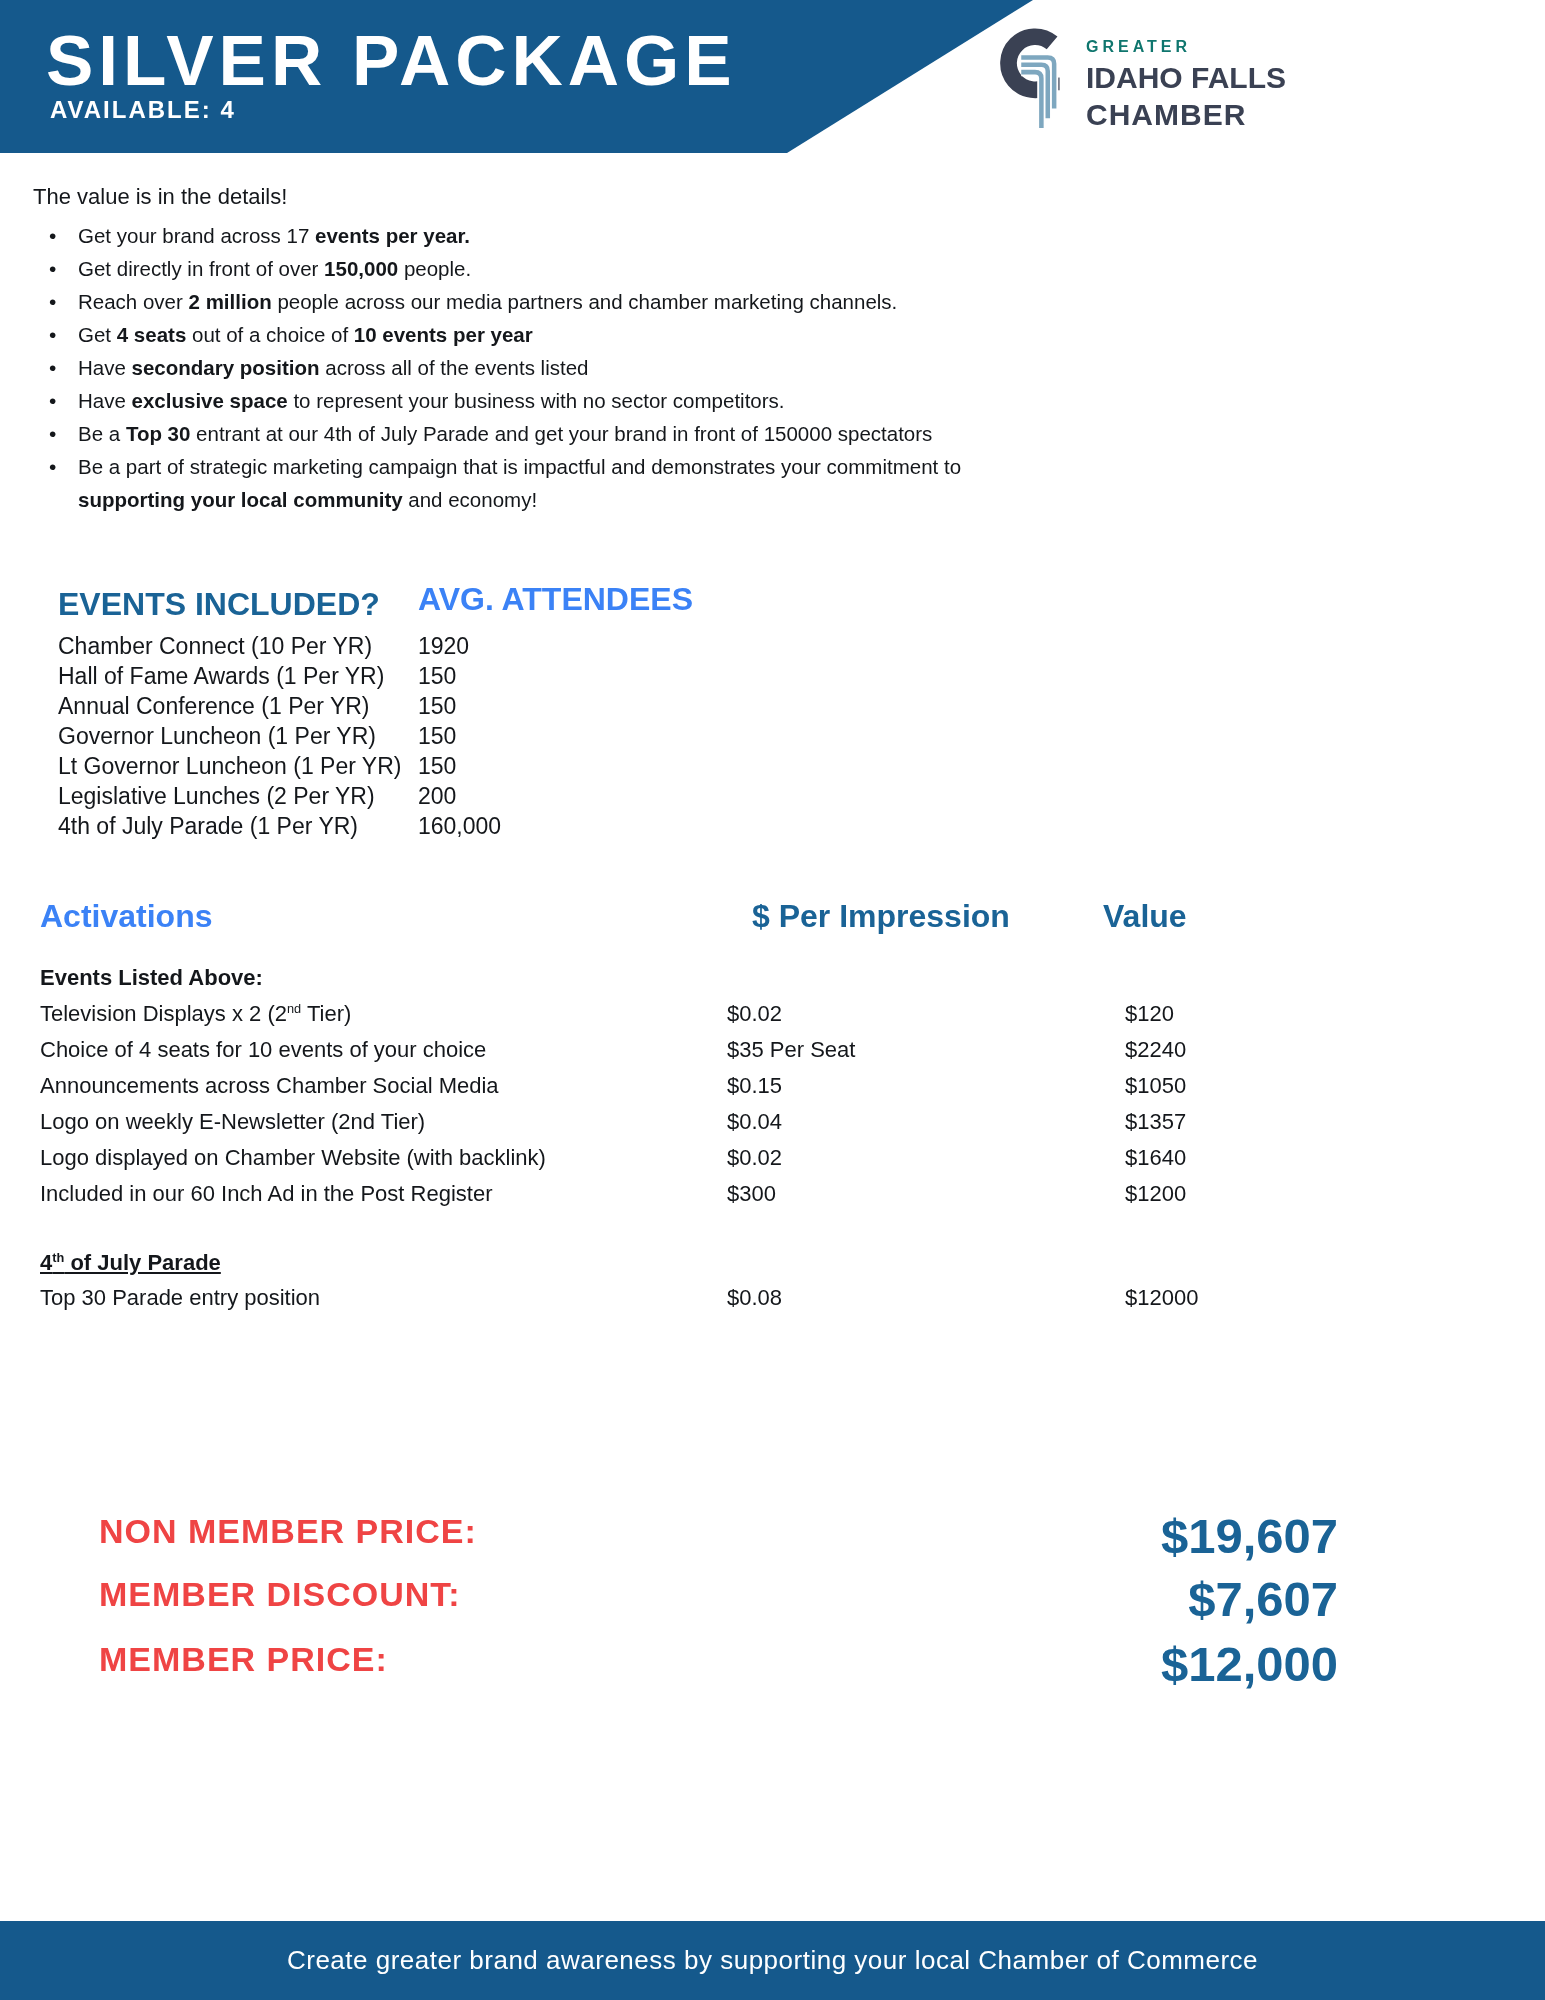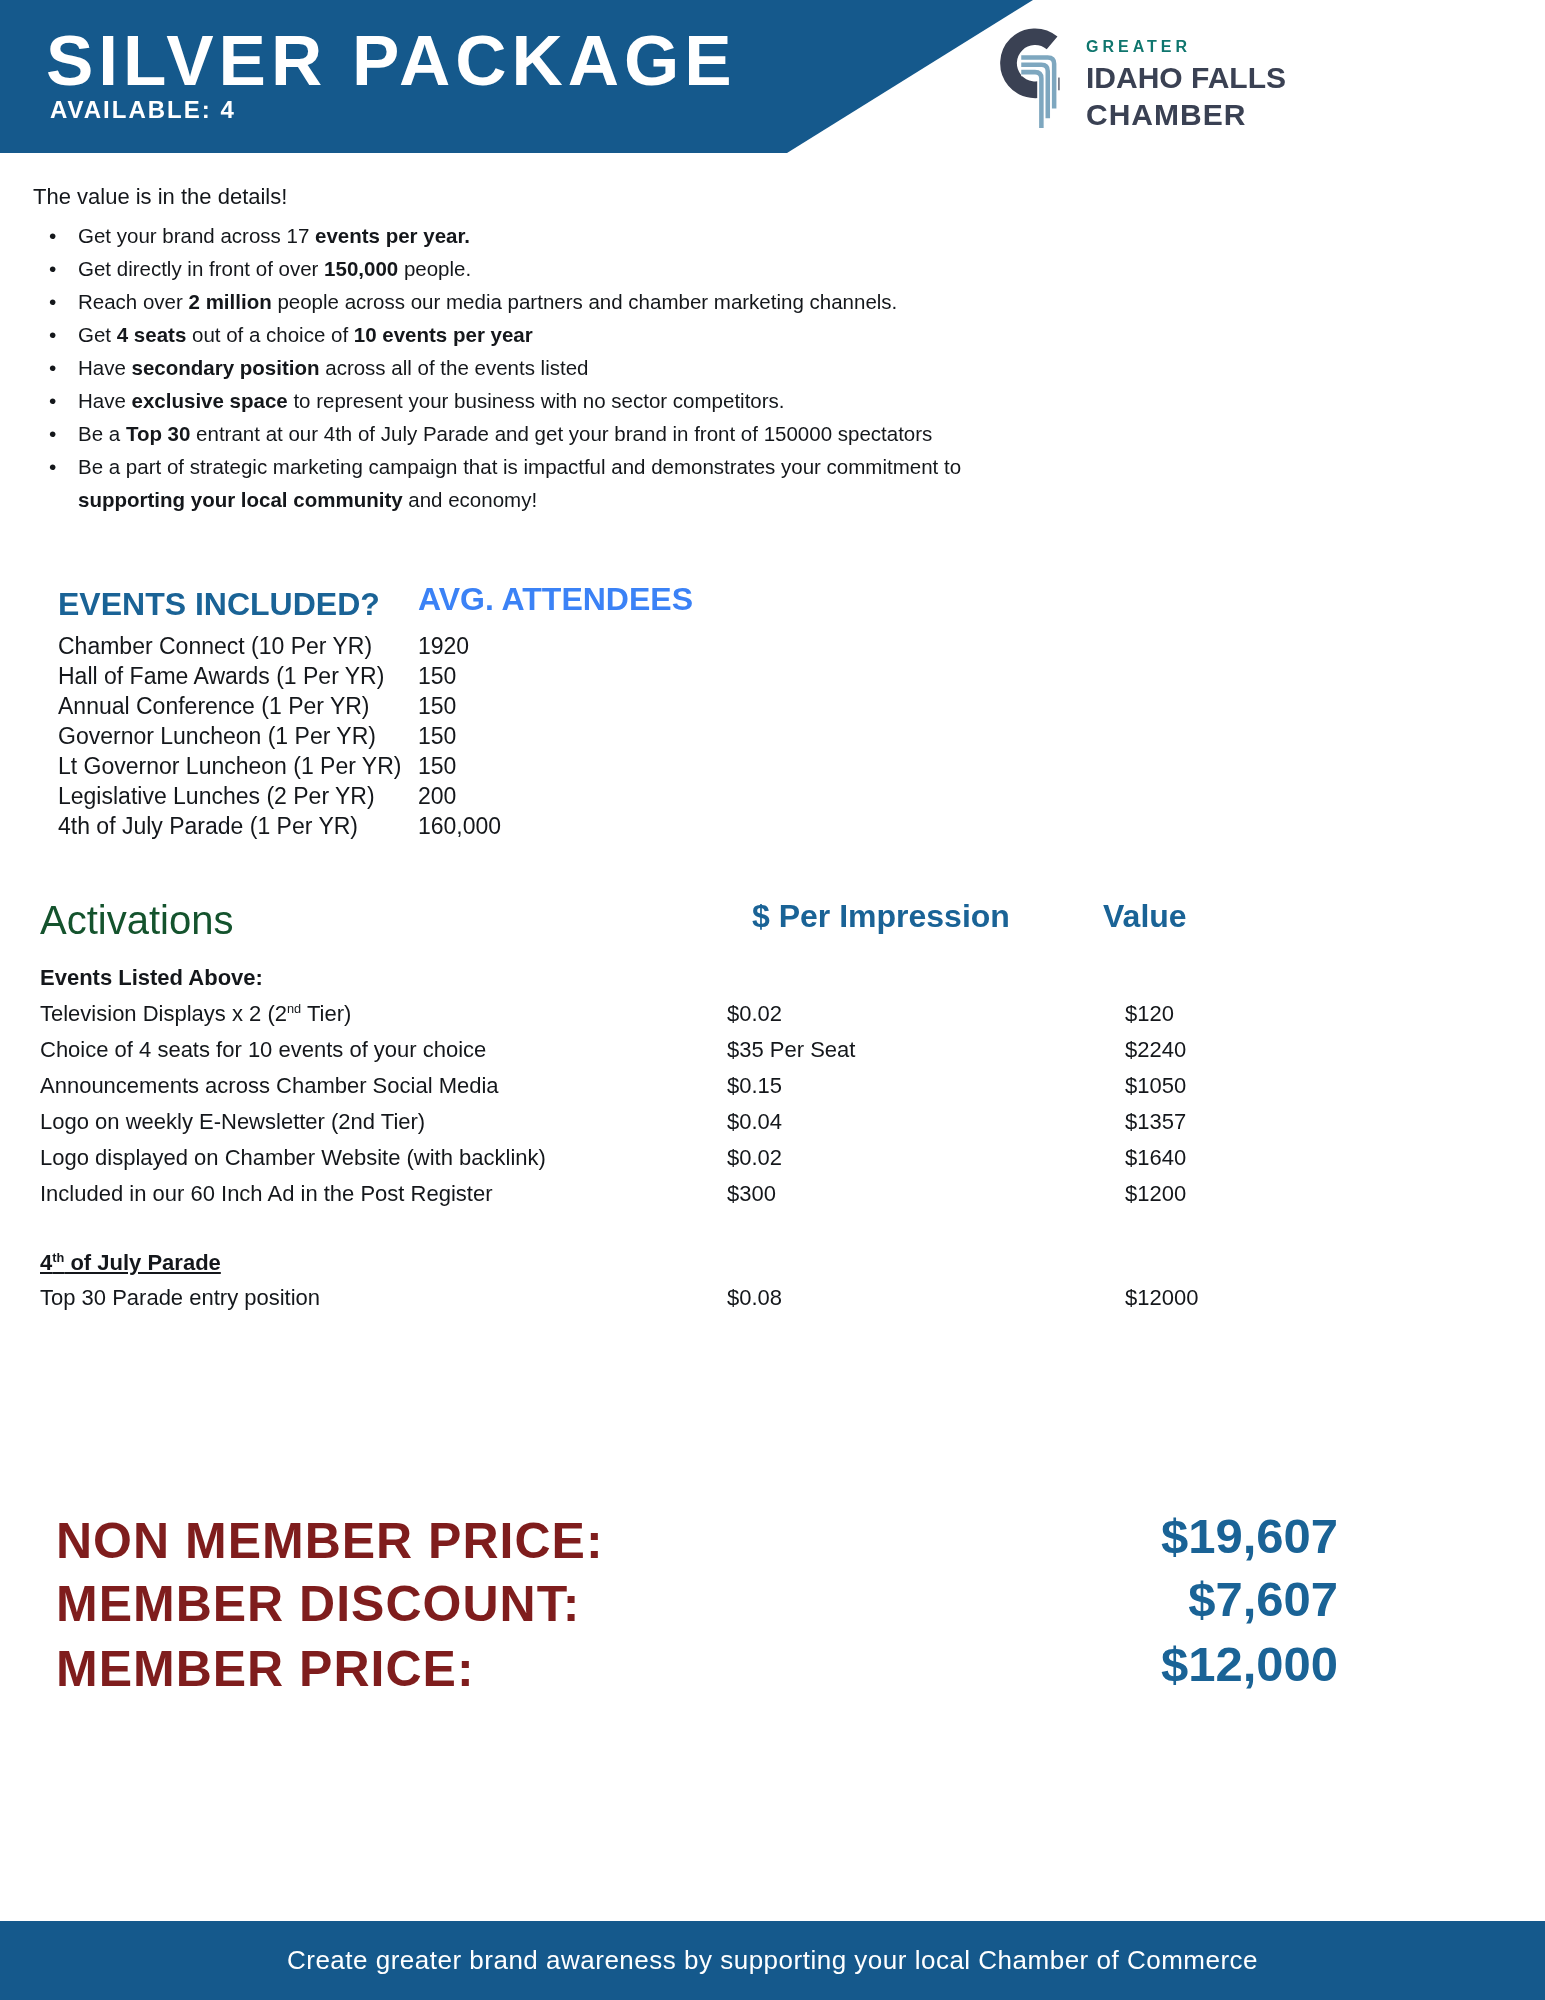--- a/index.html
+++ b/index.html
@@ -42,34 +42,34 @@
   .events { position:absolute; left:58px; top:586px; width:760px; }
   .events-heading { font-size:32px; font-weight:700; color:#1A6396; white-space:nowrap; }
   .attendees-heading { position:absolute; left:360px; top:-5px; font-size:32px; font-weight:700; color:#3b82f6; white-space:nowrap; }
   .events-rows { margin-top:8px; }
   .event-row { position:relative; font-size:23px; line-height:30px; white-space:nowrap; }
   .event-att { position:absolute; left:360px; top:0; }
 
   
   .activations { position:absolute; left:40px; top:898px; width:1400px; }
   .act-headrow { position:relative; height:46px; }
-  .act-heading { font-size:40px; font-weight:400; color:#14532d; white-space:nowrap; }
+  .act-heading { font-size:32px; font-weight:700; color:#3b82f6; white-space:nowrap; }
   .col-impression { position:absolute; left:712px; top:0; font-size:32px; font-weight:700; color:#1A6396; white-space:nowrap; }
   .col-value { position:absolute; left:1063px; top:0; font-size:32px; font-weight:700; color:#1A6396; white-space:nowrap; }
   .act-group-heading { margin-top:20px; font-size:22px; font-weight:700; line-height:28px; }
   .act-rows { margin-top:4px; }
   .act-row { position:relative; font-size:22px; line-height:36px; white-space:nowrap; }
   .act-imp { position:absolute; left:687px; top:0; }
   .act-val { position:absolute; left:1085px; top:0; }
   .parade-heading { margin-top:36px; font-size:22px; font-weight:700; line-height:30px; text-decoration:underline; white-space:nowrap; }
   .parade-rows { margin-top:2px; }
 
   
   .price-row { position:absolute; left:56px; width:1282px; height:58px; }
-  .price-row .label { font-size:50px; font-weight:600; color:#7f1d1d; letter-spacing:1px; white-space:nowrap; }
+  .price-row .label { font-size:34px; font-weight:600; color:#ef4444; letter-spacing:1px; white-space:nowrap;margin-left:43px; }
   .price-row .value { position:absolute; right:0; top:-4px; font-size:49px; font-weight:800; color:#1A6396; white-space:nowrap; }
   .price-row-1 { top:1512px; }
   .price-row-2 { top:1575px; }
   .price-row-3 { top:1640px; }
 
   
   .footer {
     position:absolute; left:0; top:1921px; width:100%; height:79px; background:#15598C;
     display:flex; align-items:center; justify-content:center;
   }

